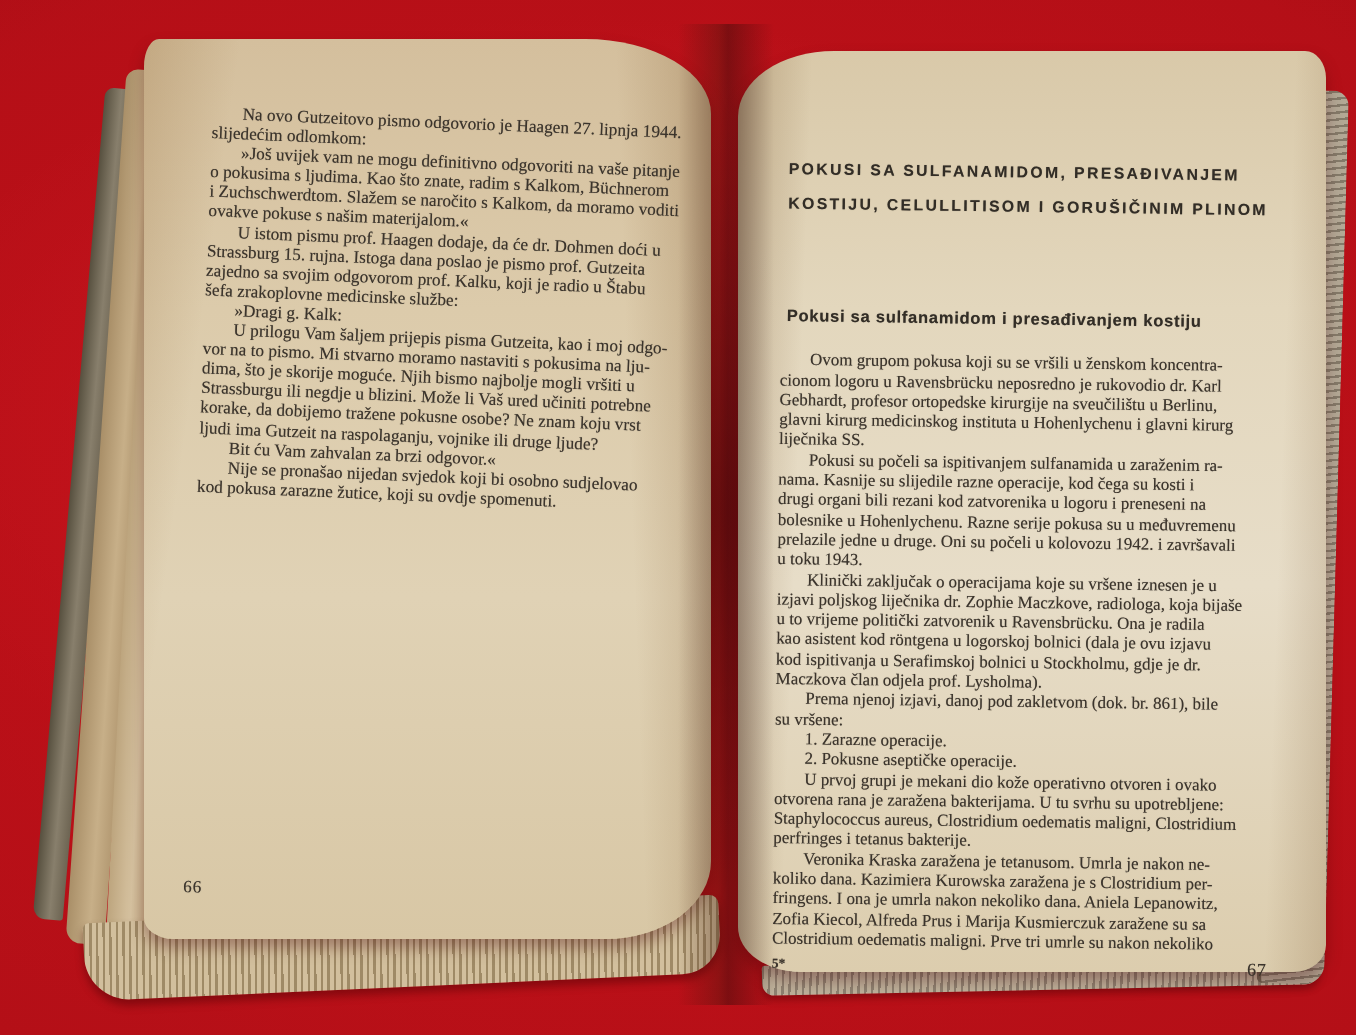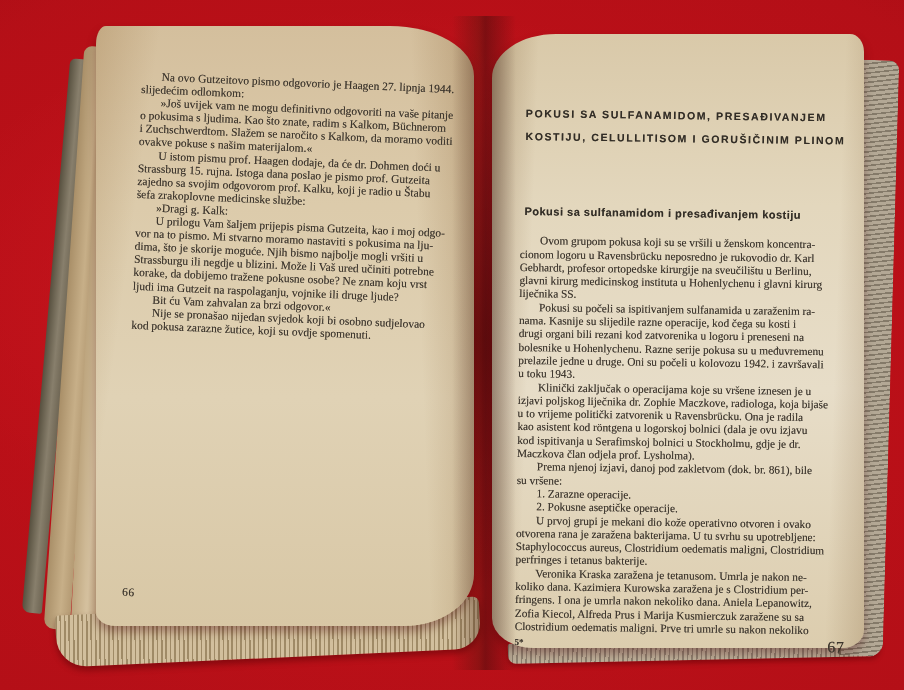--- a/index.html
+++ b/index.html
@@ -84,20 +84,21 @@
   }
   .page-right{
     position:absolute;left:492px;top:34px;width:372px;height:614px;
     background:
       linear-gradient(92deg, rgba(120,85,45,.32) 0%, rgba(120,85,45,0) 12%),
       linear-gradient(272deg, rgba(120,85,45,.22) 0%, rgba(120,85,45,0) 10%),
       linear-gradient(180deg,#d9c9a9 0%, #e3d7bd 28%, #e7ddc8 58%, #dccdae 100%);
     border-radius:64px 14px 22px 42px / 44px 18px 18px 30px;
     box-shadow:0 6px 10px rgba(70,0,5,.35);
     z-index:2;
+    padding-left:20px;
   }
   .gutter-shadow{
     position:absolute;left:452px;top:16px;width:64px;height:654px;
     background:linear-gradient(90deg, rgba(60,22,10,0) 0%, rgba(60,22,10,.34) 42%, rgba(40,12,8,.42) 52%, rgba(60,22,10,0) 100%);
     z-index:3;pointer-events:none;
   }
   
   .ink{color:#3b342c;}
   .left-text{
     position:absolute;left:46px;top:44px;width:328px;
@@ -123,21 +124,21 @@
     font-family:"Liberation Sans", sans-serif;
     font-weight:bold;font-size:11px;letter-spacing:.5px;color:#322d26;
     margin:57px 0 0 4px;
   }
   .right-body{margin-top:16px;}
   .page-footer{
     display:flex;justify-content:space-between;align-items:flex-end;
     margin-top:3px;padding:0 2px 0 0;
   }
   .footnote-mark{font-size:9px;font-weight:bold;}
-  .page-num-right{font-size:16px;letter-spacing:.5px;margin-left:12px;}
+  .page-num-right{font-size:12px;letter-spacing:.5px;margin-left:12px;}
 </style>
 </head>
 <body>
 
 <div class="photo">
   <div class="book-shadow"></div>
 
   <div class="left-board"></div>
   <div class="stack-strip s1"></div>
   <div class="stack-strip s2"></div>

